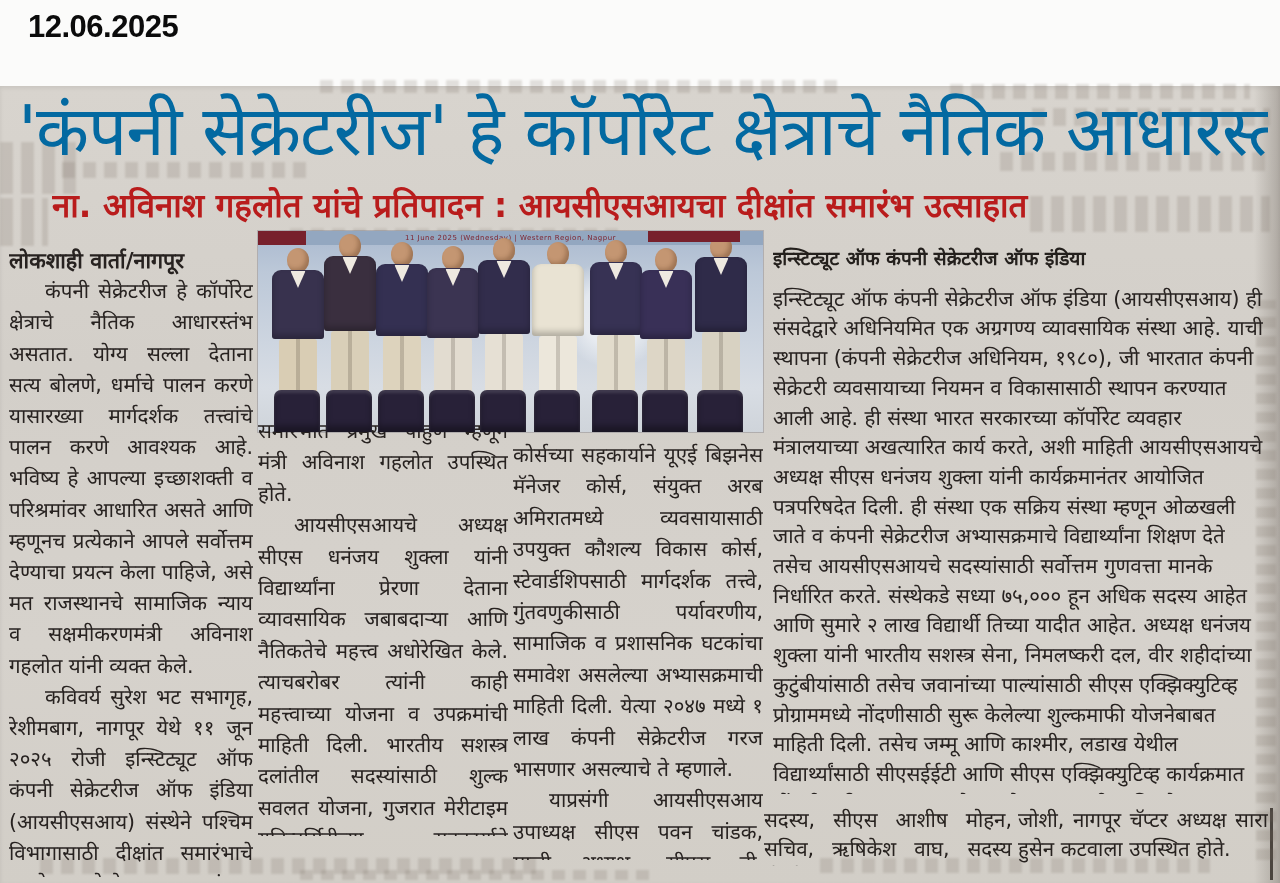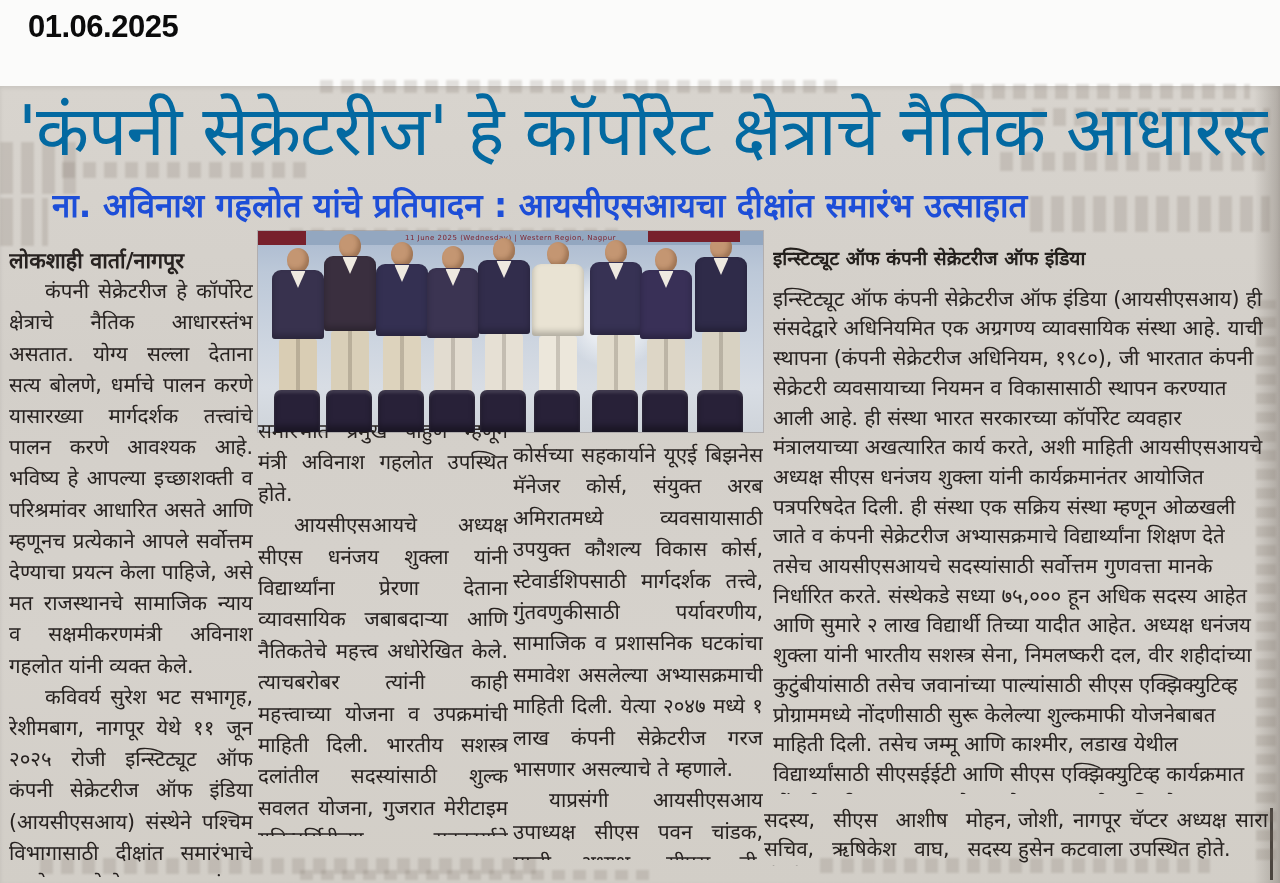--- a/index.html
+++ b/index.html
@@ -24,21 +24,21 @@
   .corner-line{position:absolute;width:3px;background:#4a443e;}
   
   .ghost{position:absolute;filter:blur(1.1px);opacity:.5;
     background:repeating-linear-gradient(90deg,rgba(118,106,96,.38) 0 13px,rgba(118,106,96,0) 13px 21px);}
   .ghost.v{background:repeating-linear-gradient(0deg,rgba(118,106,96,.35) 0 11px,rgba(118,106,96,0) 11px 19px);}
   
   .headline{position:absolute;left:18px;top:92px;width:1250px;height:78px;
     font-size:69px;font-weight:400;letter-spacing:-1px;color:#0369a1;
     white-space:nowrap;overflow:hidden;line-height:78px;}
   .subheadline{position:absolute;left:52px;top:183px;width:1100px;height:46px;
-    font-size:33px;font-weight:700;color:#1d4ed8;white-space:nowrap;overflow:hidden;line-height:46px;}
+    font-size:33px;font-weight:700;color:#b91c1c;white-space:nowrap;overflow:hidden;line-height:46px;}
   
   .col{position:absolute;text-align:justify;font-size:20.5px;line-height:31.2px;color:#272220;overflow:hidden;}
   .col p{margin:0;}
   .col p.indent{text-indent:36px;}
   .dateline{font-weight:700;font-size:21.5px;}
   #col1{left:9px;top:245px;width:244px;height:632px;}
   #col2{left:258px;top:416px;width:250px;height:420px;line-height:31.4px;}
   #col3{left:513px;top:440px;width:250px;height:420px;line-height:31.4px;}
   
   .sidebox{position:absolute;left:773px;top:246px;width:490px;height:548px;overflow:hidden;}
@@ -65,21 +65,21 @@
     background:#eee9e0;clip-path:polygon(0 0,100% 0,50% 100%);}
   .person .legs{width:38px;flex:1;border-radius:3px 3px 2px 2px;
     background-image:linear-gradient(90deg,transparent 46%,rgba(40,30,20,.18) 46% 54%,transparent 54%);}
   .chair{position:absolute;bottom:0;width:46px;height:42px;background:#282138;border-radius:7px 7px 0 0;
     box-shadow:inset 0 3px 3px rgba(255,255,255,.12), inset 0 -6px 6px rgba(0,0,0,.35);z-index:4;}
 </style>
 </head>
 <body>
 
 <div class="masthead">
-  <div class="mast-date">01.06.2025</div>
+  <div class="mast-date">12.06.2025</div>
 </div>
 
 <div class="paper"></div>
 <div class="edge-shade"></div>
 <div class="corner-line" style="right:7px;top:808px;height:72px;"></div>
 
 <div class="ghost" style="left:320px;top:80px;width:520px;height:13px;"></div>
 <div class="ghost" style="left:950px;top:84px;width:300px;height:15px;"></div>
 <div class="ghost" style="left:1032px;top:108px;width:238px;height:18px;"></div>
 <div class="ghost" style="left:1000px;top:152px;width:270px;height:19px;"></div>

